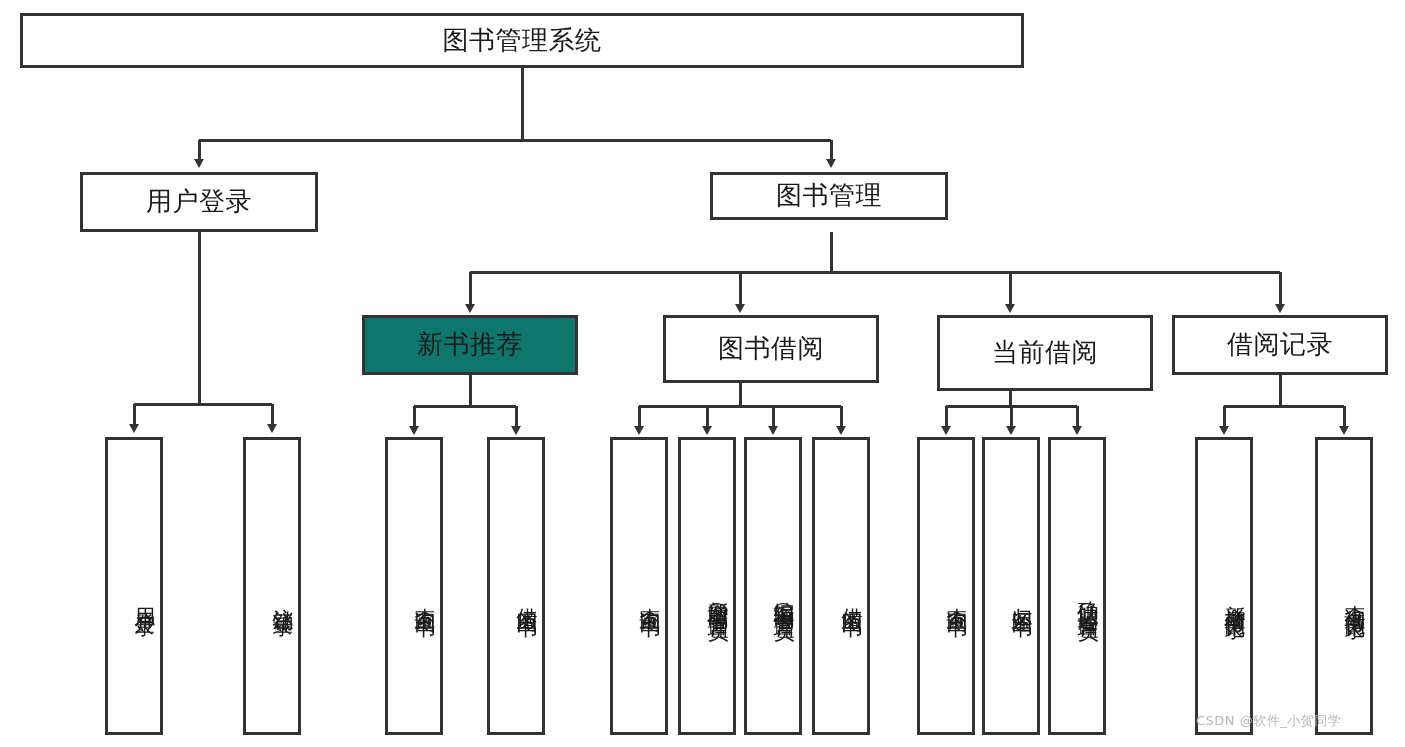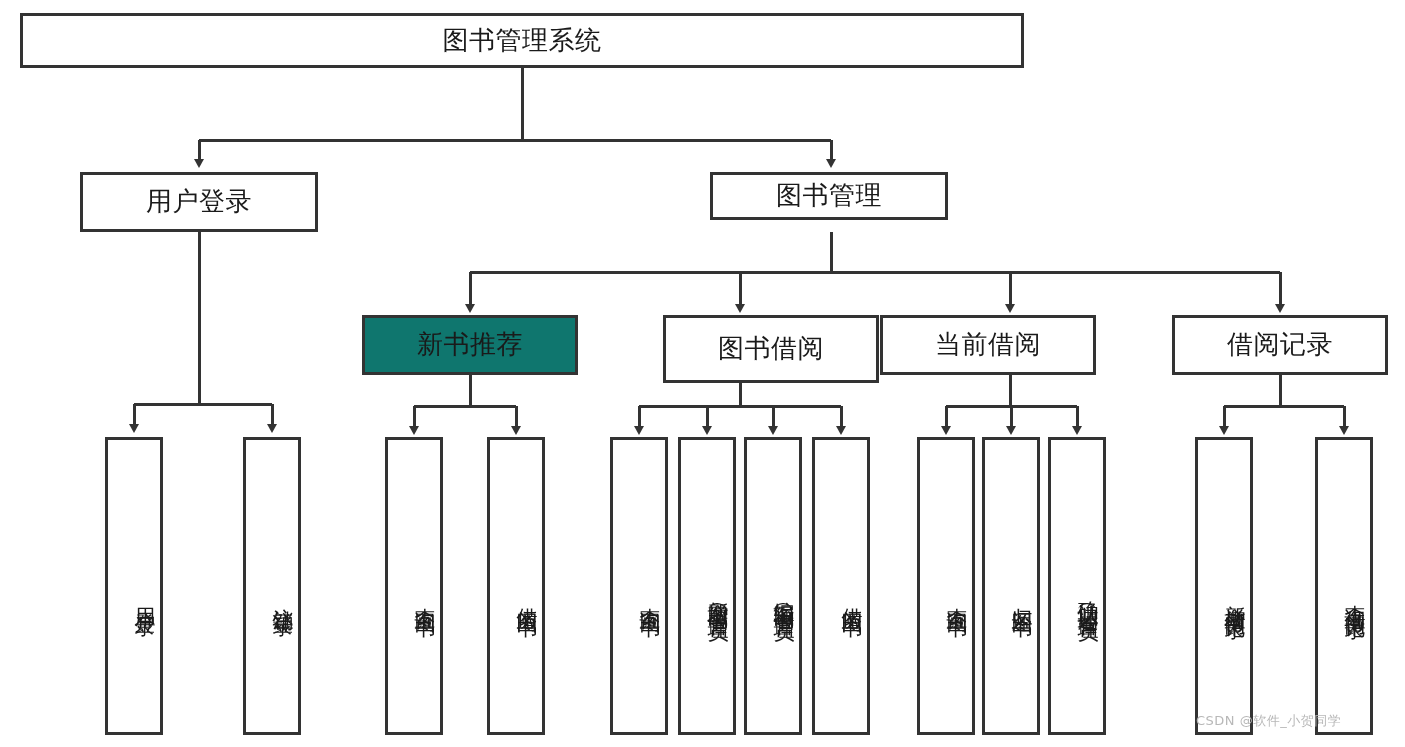--- a/index.html
+++ b/index.html
@@ -133,21 +133,21 @@
   <div class="node h" style="left: 710px; top: 172px; width: 238px; height: 48px; border-color: rgb(51, 51, 51); background: rgb(255, 255, 255); color: rgb(26, 26, 26);">
     <span>图书管理</span>
   </div>
 
   <div class="node h" style="left: 362px; top: 315px; width: 216px; height: 60px; border-color: rgb(51, 51, 51); background: #0f766e; color: rgb(26, 26, 26);">
     <span>新书推荐</span>
   </div>
   <div class="node h" style="left: 632px; top: 315px; width: 216px; height: 68px; border-color: rgb(51, 51, 51); background: rgb(255, 255, 255); color: rgb(26, 26, 26); margin-left: 31px;">
     <span>图书借阅</span>
   </div>
-  <div class="node h" style="left: 880px; top: 315px; width: 216px; height: 60px; border-color: rgb(51, 51, 51); background: rgb(255, 255, 255); color: rgb(26, 26, 26);">
+  <div class="node h" style="left: 937px; top: 315px; width: 216px; height: 76px; border-color: rgb(51, 51, 51); background: rgb(255, 255, 255); color: rgb(26, 26, 26);">
     <span>当前借阅</span>
   </div>
   <div class="node h" style="left: 1172px; top: 315px; width: 216px; height: 60px; border-color: rgb(51, 51, 51); background: rgb(255, 255, 255); color: rgb(26, 26, 26);">
     <span>借阅记录</span>
   </div>
 
   <div class="node v" style="left: 105px; top: 437px; width: 58px; height: 298px; border-color: rgb(51, 51, 51); background: rgb(255, 255, 255); color: rgb(26, 26, 26);">
     <span class="vtxt">用户登录</span>
   </div>
   <div class="node v" style="left: 243px; top: 437px; width: 58px; height: 298px; border-color: rgb(51, 51, 51); background: rgb(255, 255, 255); color: rgb(26, 26, 26);">

